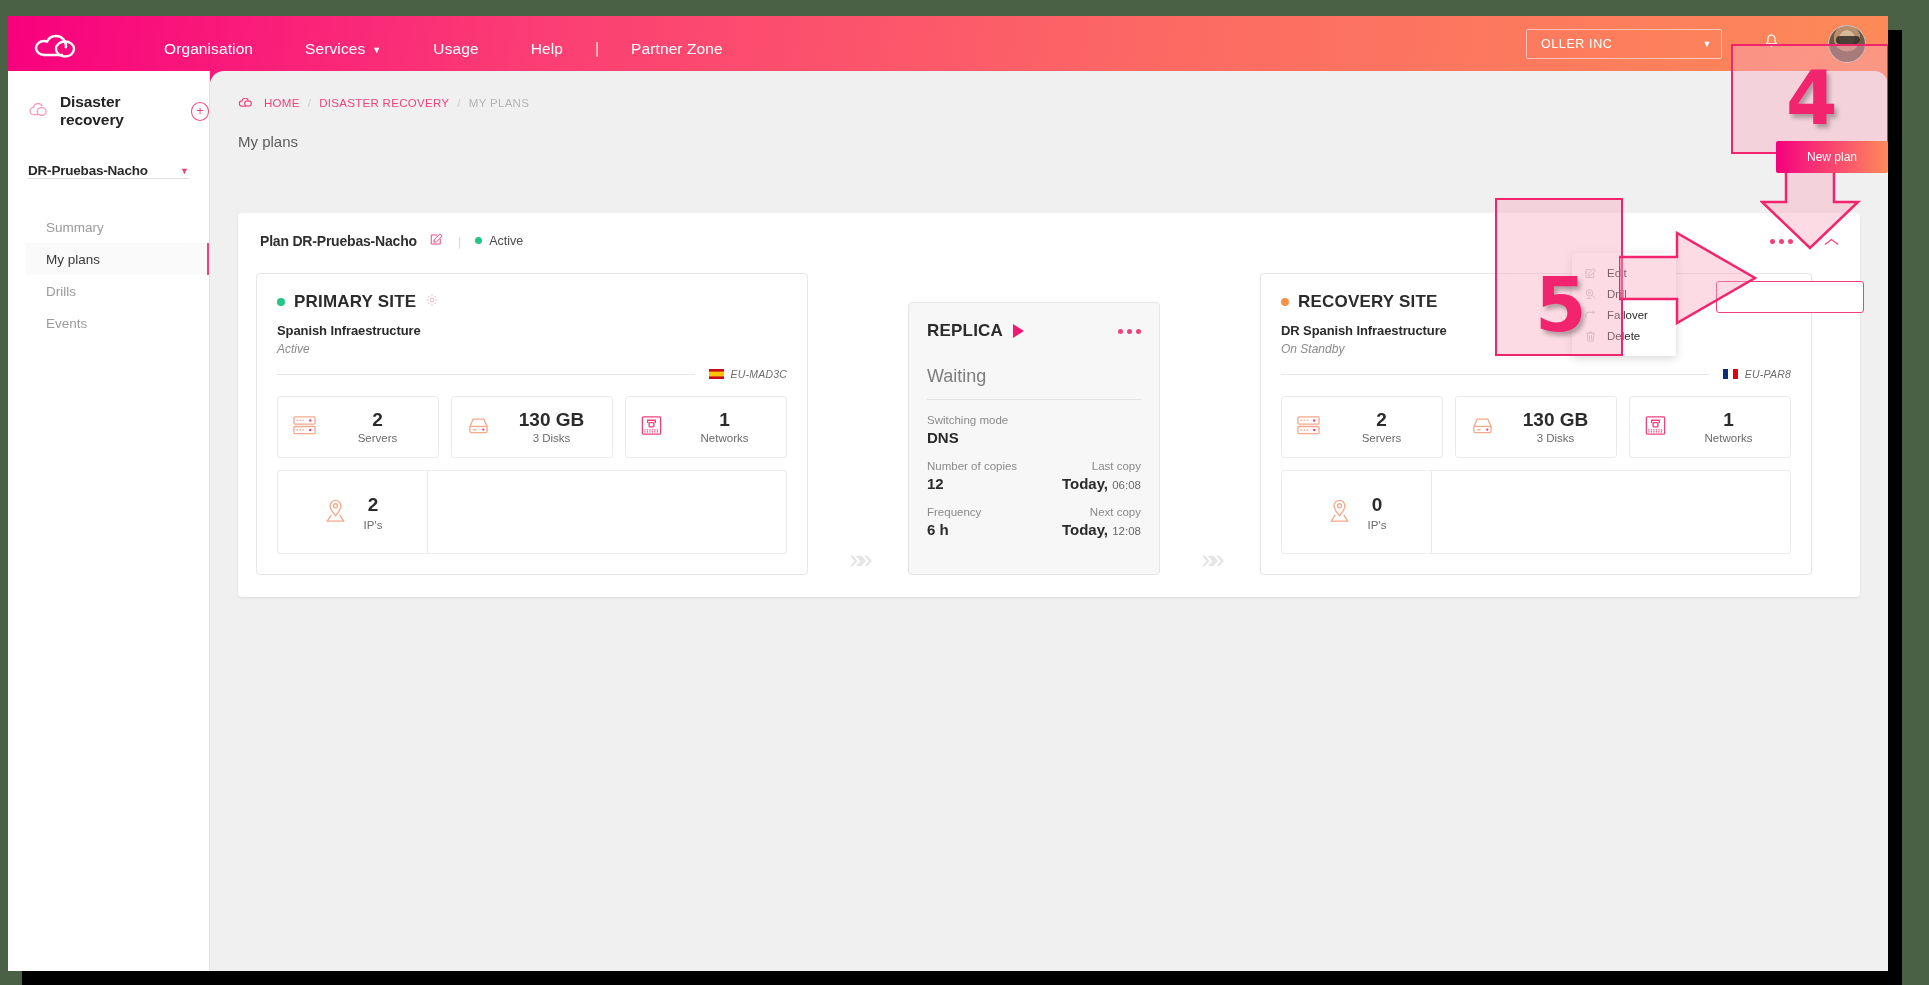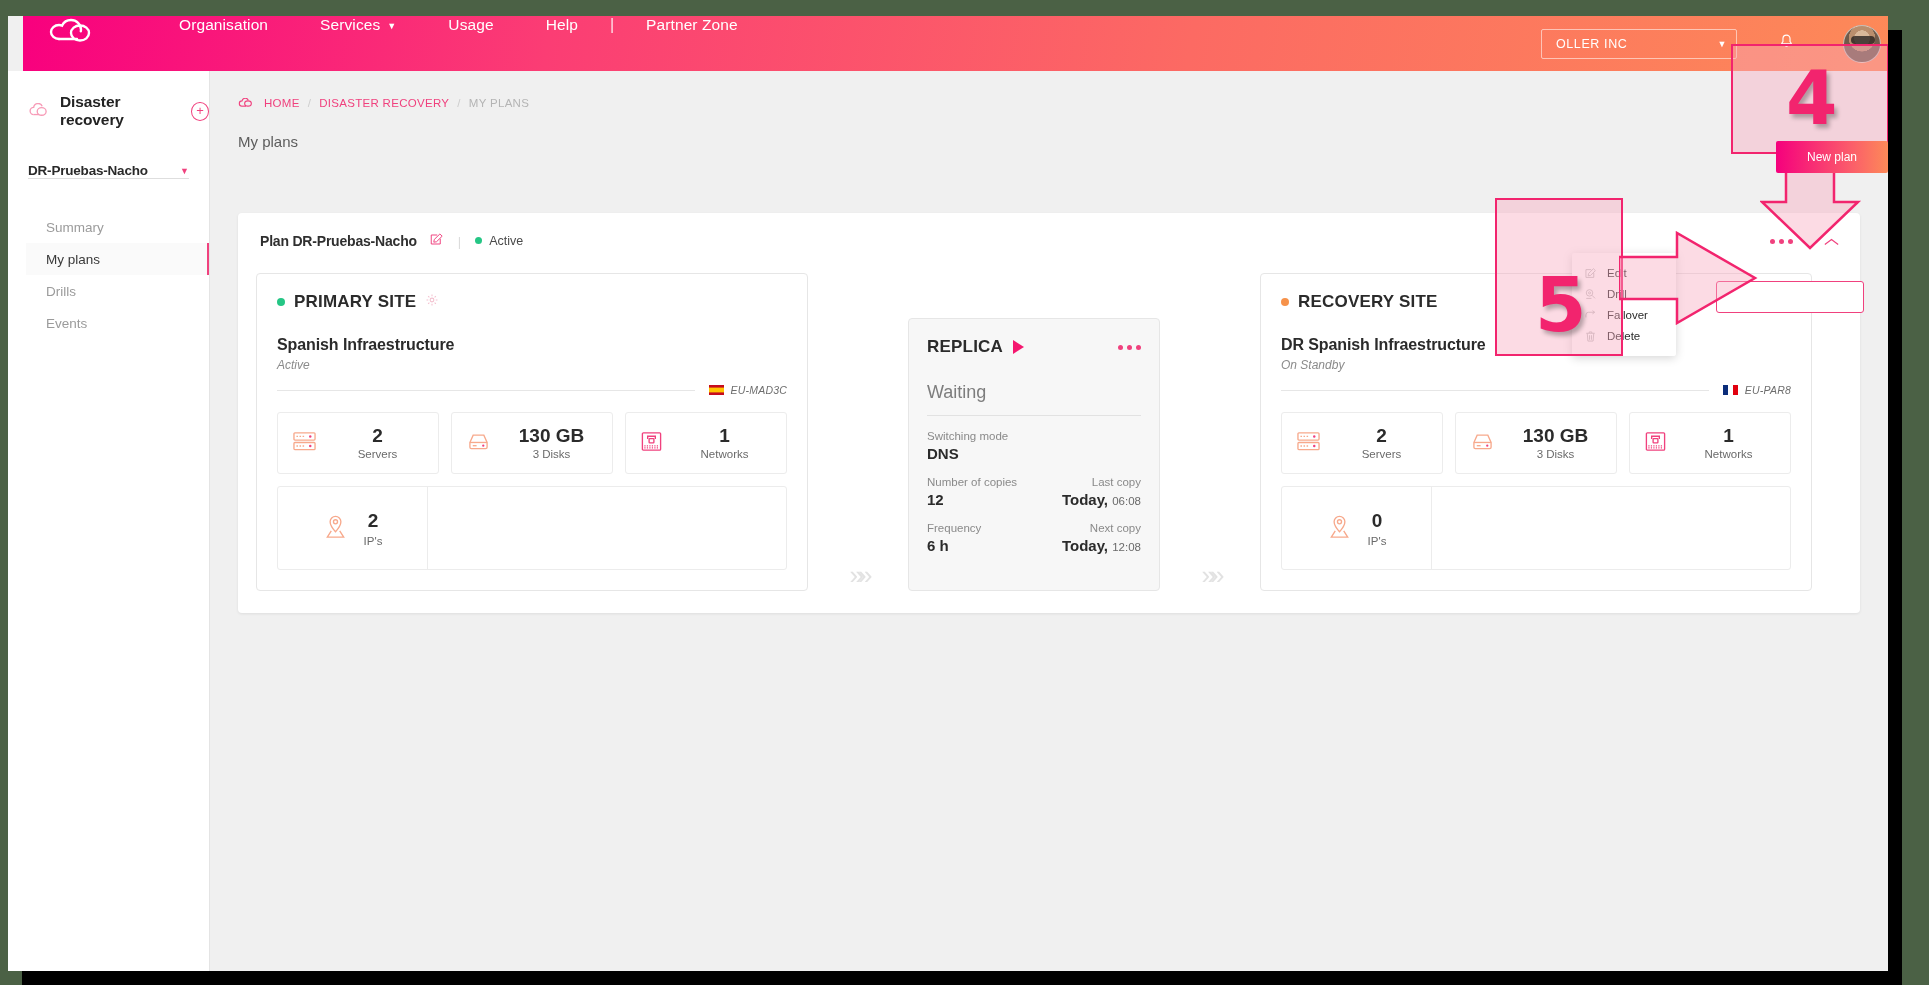--- a/index.html
+++ b/index.html
@@ -13,23 +13,23 @@
     position: absolute;
     left: 8px; top: 16px;
     width: 1880px; height: 955px;
     background: #f0f0f0;
     box-shadow: 14px 14px 0 0 #000;
     overflow: hidden;
   }
 
   
   #topnav {
-    position: absolute; left: 15px; top: 0; width: 100%; height: 66px;
+    position: absolute; left: 0; top: 0; width: 100%; height: 66px;
     background: linear-gradient(100deg, #f8007e 0%, #fb3d74 28%, #fc6a63 62%, #fd8a58 100%);
-    display: flex; align-items: flex-start;
+    display: flex; align-items: center;
   }
   .logo { margin-left: 22px; width: 54px; height: 34px; display:flex; align-items:center; }
   .nav-links { display: flex; align-items: center; margin-left: 54px; gap: 0; }
   .nav-link {
     color: #fff; font-size: 15.5px; padding: 0 26px; cursor: pointer;
     letter-spacing: .1px; white-space: nowrap;
   }
   .nav-caret { display:inline-block; margin-left:7px; font-size:9px; vertical-align:middle;}
   .nav-sep { color: rgba(255,255,255,.85); font-size: 16px; padding: 0 6px; }
 
@@ -73,21 +73,21 @@
   .sb-item {
     height: 32px; display:flex; align-items:center; padding-left: 20px;
     font-size: 13.5px; color:#9b9b9b; cursor:pointer; position:relative;
   }
   .sb-item.active { color:#3a3a3a; background:#fafafa; }
   .sb-item.active::after{
     content:""; position:absolute; right:0; top:0; bottom:0; width:2px; background:#f0417e;
   }
 
   
-  #main { position:absolute; left:202px; top:55px; right:0; bottom:0; background:#f0f0f0; }
+  #main { position:absolute; left:202px; top:55px; right:0; bottom:0; background:#f0f0f0;border-radius:14px; }
   .crumbs { display:flex; align-items:center; padding: 26px 0 0 28px; gap: 8px; font-size: 11.5px; letter-spacing:.3px;}
   .crumbs .cico { width:16px; height:11px; margin-right:2px;}
   .crumb { color:#f0417e; cursor:pointer; }
   .crumb.muted { color:#b4b4b4; cursor:default; }
   .crumb-sep { color:#cdcdcd; }
   .page-title { padding: 24px 0 0 28px; font-size: 15px; color:#5d5d5d; }
 
   .panel {
     position:absolute; left: 28px; top: 142px; right: 28px;
     background:#fff; border-radius: 4px; box-shadow: 0 1px 3px rgba(0,0,0,.08);
@@ -107,21 +107,21 @@
   .sites { display:flex; align-items:flex-end; padding: 4px 18px 0 18px; }
 
   .site-card {
     flex: 0 0 auto; width: 552px; border:1px solid #e6e6e6; border-radius:4px;
     padding: 18px 20px 20px 20px; background:#fff;
   }
   .site-head { display:flex; align-items:center; }
   .site-dot { width:8px;height:8px;border-radius:50%;margin-right:9px;}
   .site-name { font-size: 17px; font-weight:700; color:#2b2b2b; letter-spacing:.2px;}
   .gear-ico { margin-left: 9px; }
-  .site-sub { font-size:16px; font-weight:700; color:#2b2b2b; margin-top:24px; letter-spacing:-.1px;}
+  .site-sub { font-size:13px; font-weight:700; color:#2b2b2b; margin-top:11px; letter-spacing:-.1px;}
   .site-state { font-size:12px; font-style:italic; color:#8b8b8b; margin-top:4px;}
   .site-rule { display:flex; align-items:center; margin-top: 12px; }
   .site-rule .line { flex:1; height:1px; background:#e6e6e6; }
   .region { display:flex; align-items:center; gap:7px; margin-left:14px; font-size:10.5px; font-style:italic; color:#6d6d6d; letter-spacing:.2px;}
   .flag { width:15px; height:10px; display:block; }
 
   .stats { display:flex; gap: 12px; margin-top: 16px; }
   .stat { flex:1; border:1px solid #ececec; border-radius:3px; height: 62px;
           display:flex; align-items:center; padding: 0 14px; gap: 14px; }
   .stat .txt { flex:1; text-align:center; }

